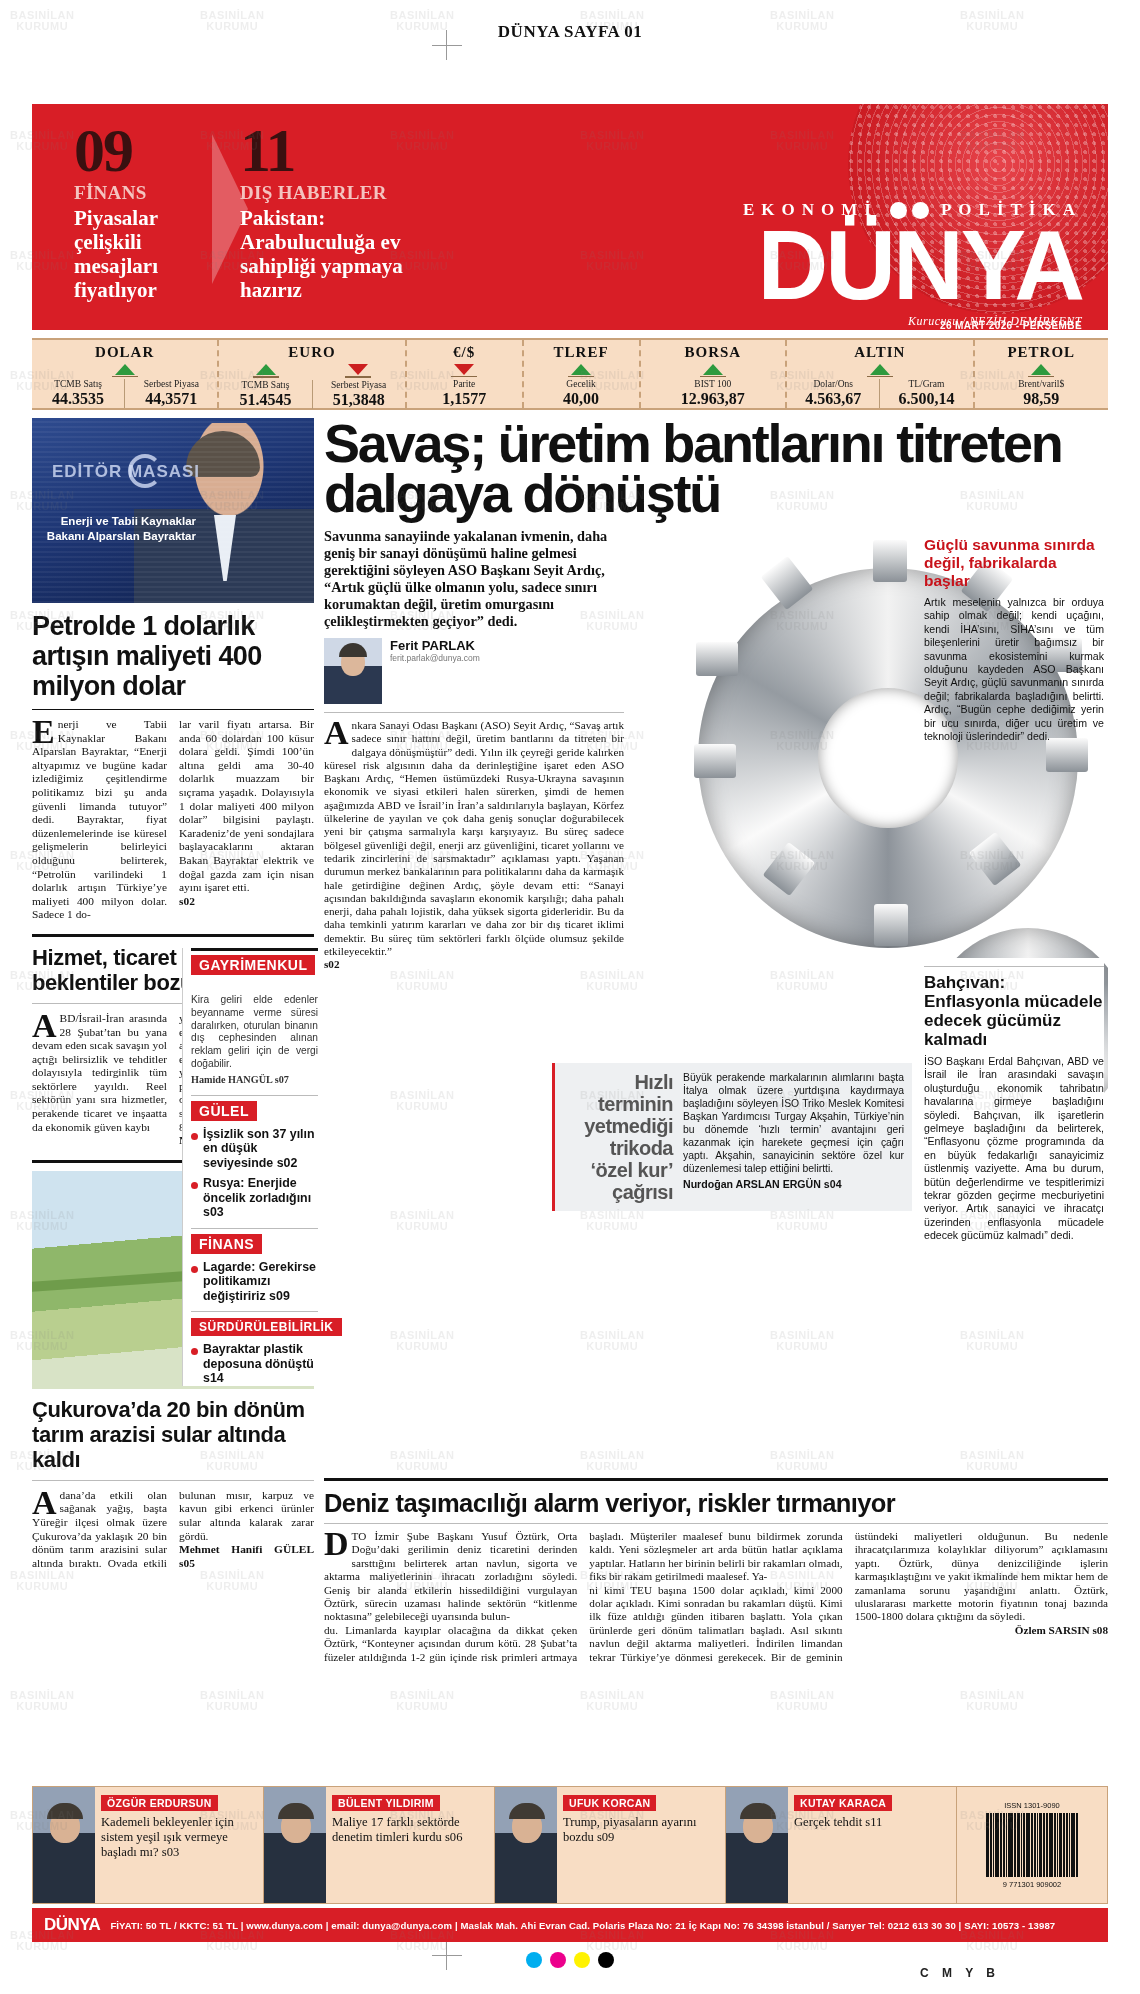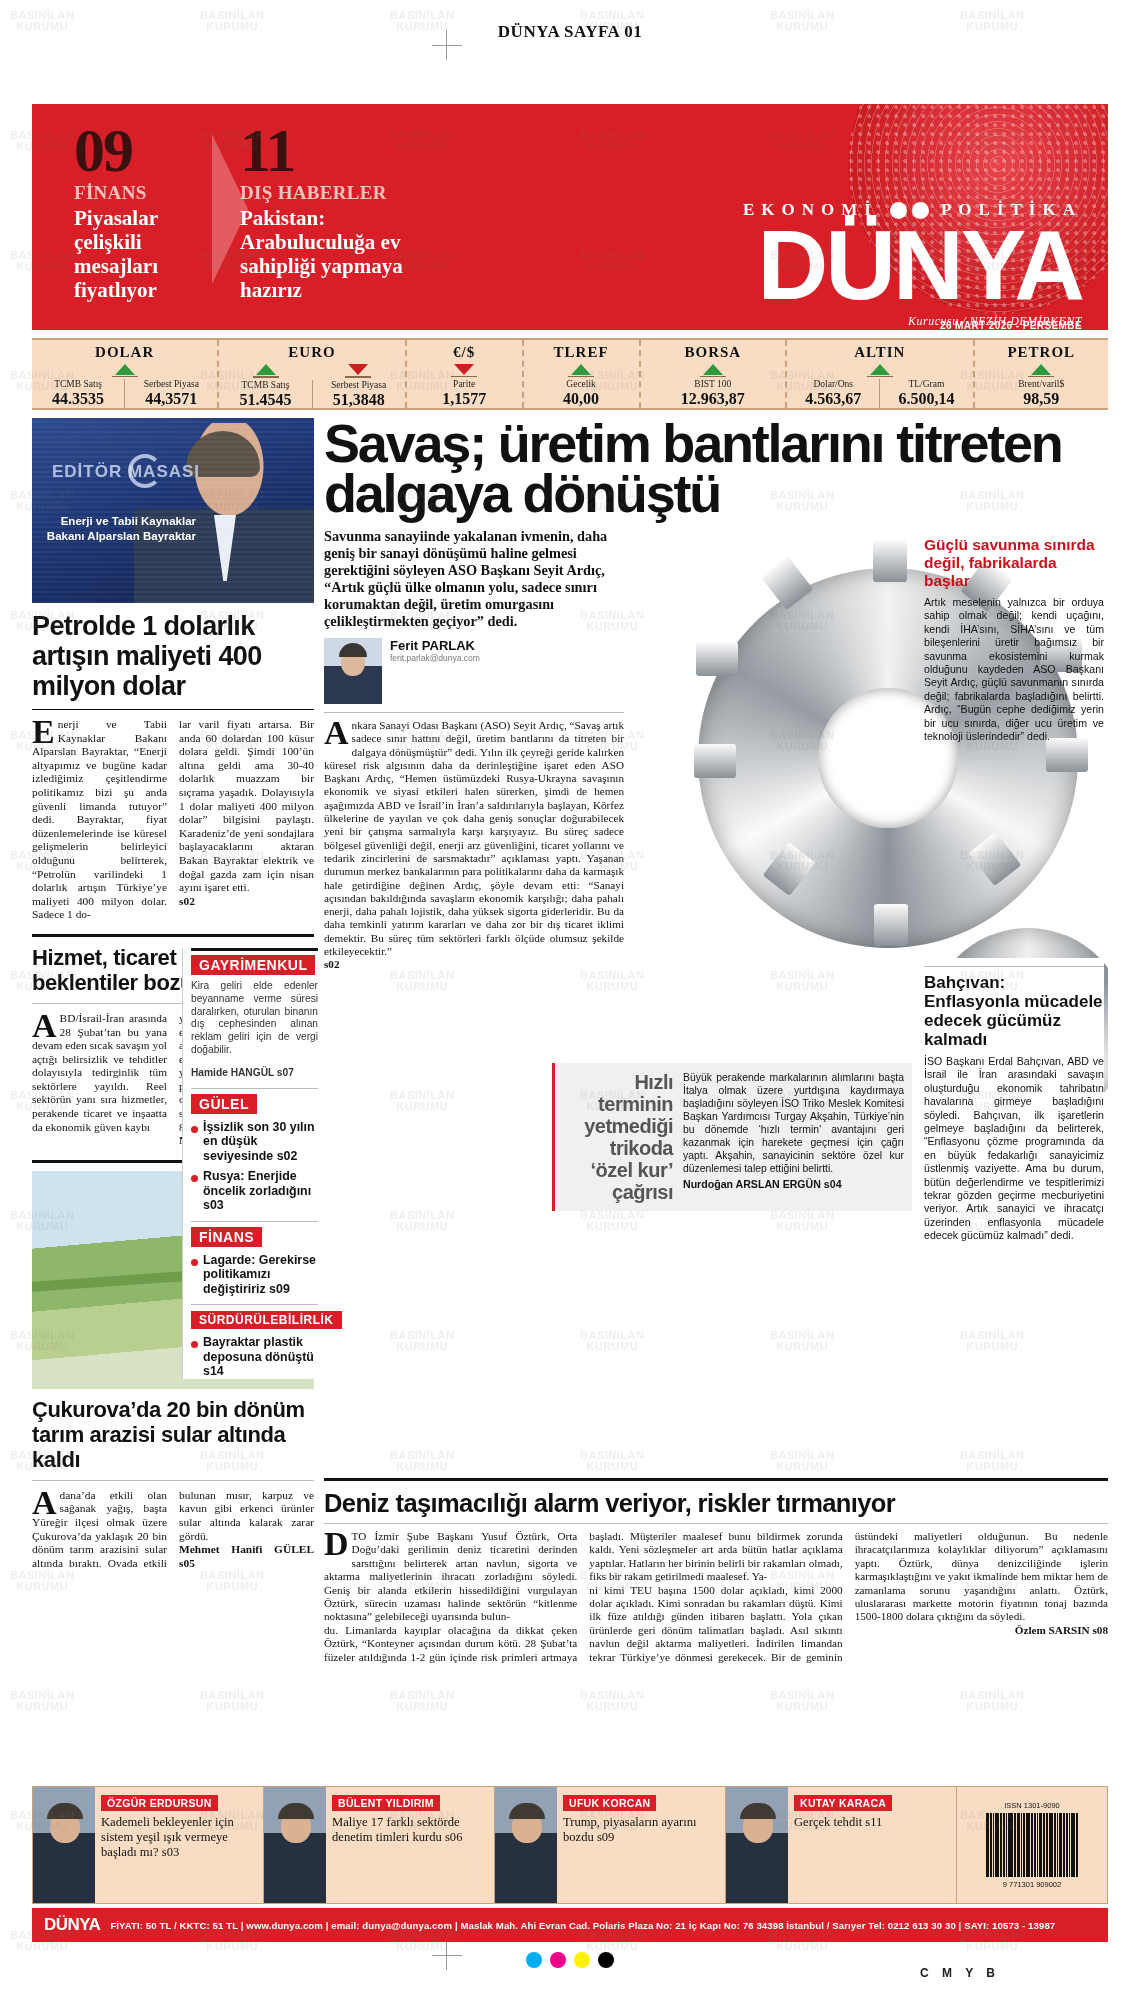--- a/index.html
+++ b/index.html
@@ -408,28 +408,28 @@
             <div class="side-note-body" style="font-weight:bold;margin-top:3px;">Nurdoğan ARSLAN ERGÜN s04</div>
           </div>
         </div>
       </div>
     </div>
 
     <div style="position:absolute;left:150px;top:530px;width:136px;background:#fff;z-index:6;border-left:1px solid #ccc;padding-left:8px;">
       <div style="border-top:3px solid #111;padding-top:4px;">
         <span class="redbox-title">GAYRİMENKUL</span>
       </div>
-      <div class="sb-b" style="margin-top:5px;">Kira geliri elde edenler beyanname verme süresi daralırken, oturulan binanın dış cephesinden alınan reklam geliri için de vergi doğabilir.</div>
-      <div class="sb-b" style="font-weight:bold;margin-top:10px;">Hamide HANGÜL s07</div>
+      <div class="sb-b" style="margin-top:19px;">Kira geliri elde edenler beyanname verme süresi daralırken, oturulan binanın dış cephesinden alınan reklam geliri için de vergi doğabilir.</div>
+      <div class="sb-b" style="font-weight:bold;margin-top:3px;font-family:Liberation Serif, serif;">Hamide HANGÜL s07</div>
 
       <div class="rule thin" style="margin:8px 0 5px;"></div>
       <span class="redbox-title">GÜLEL</span>
       <div class="bullet">
           <span class="dot"></span>
-          <span class="txt">İşsizlik son 30 yılın en düşük seviyesinde s02</span>
+          <span class="txt">İşsizlik son 37 yılın en düşük seviyesinde s02</span>
         </div>
       <div class="bullet">
           <span class="dot"></span>
           <span class="txt">Rusya: Enerjide öncelik zorladığını s03</span>
         </div>
 
       <div class="rule thin" style="margin:8px 0 5px;"></div>
       <span class="redbox-title">FİNANS</span>
       <div class="bullet">
           <span class="dot"></span>

